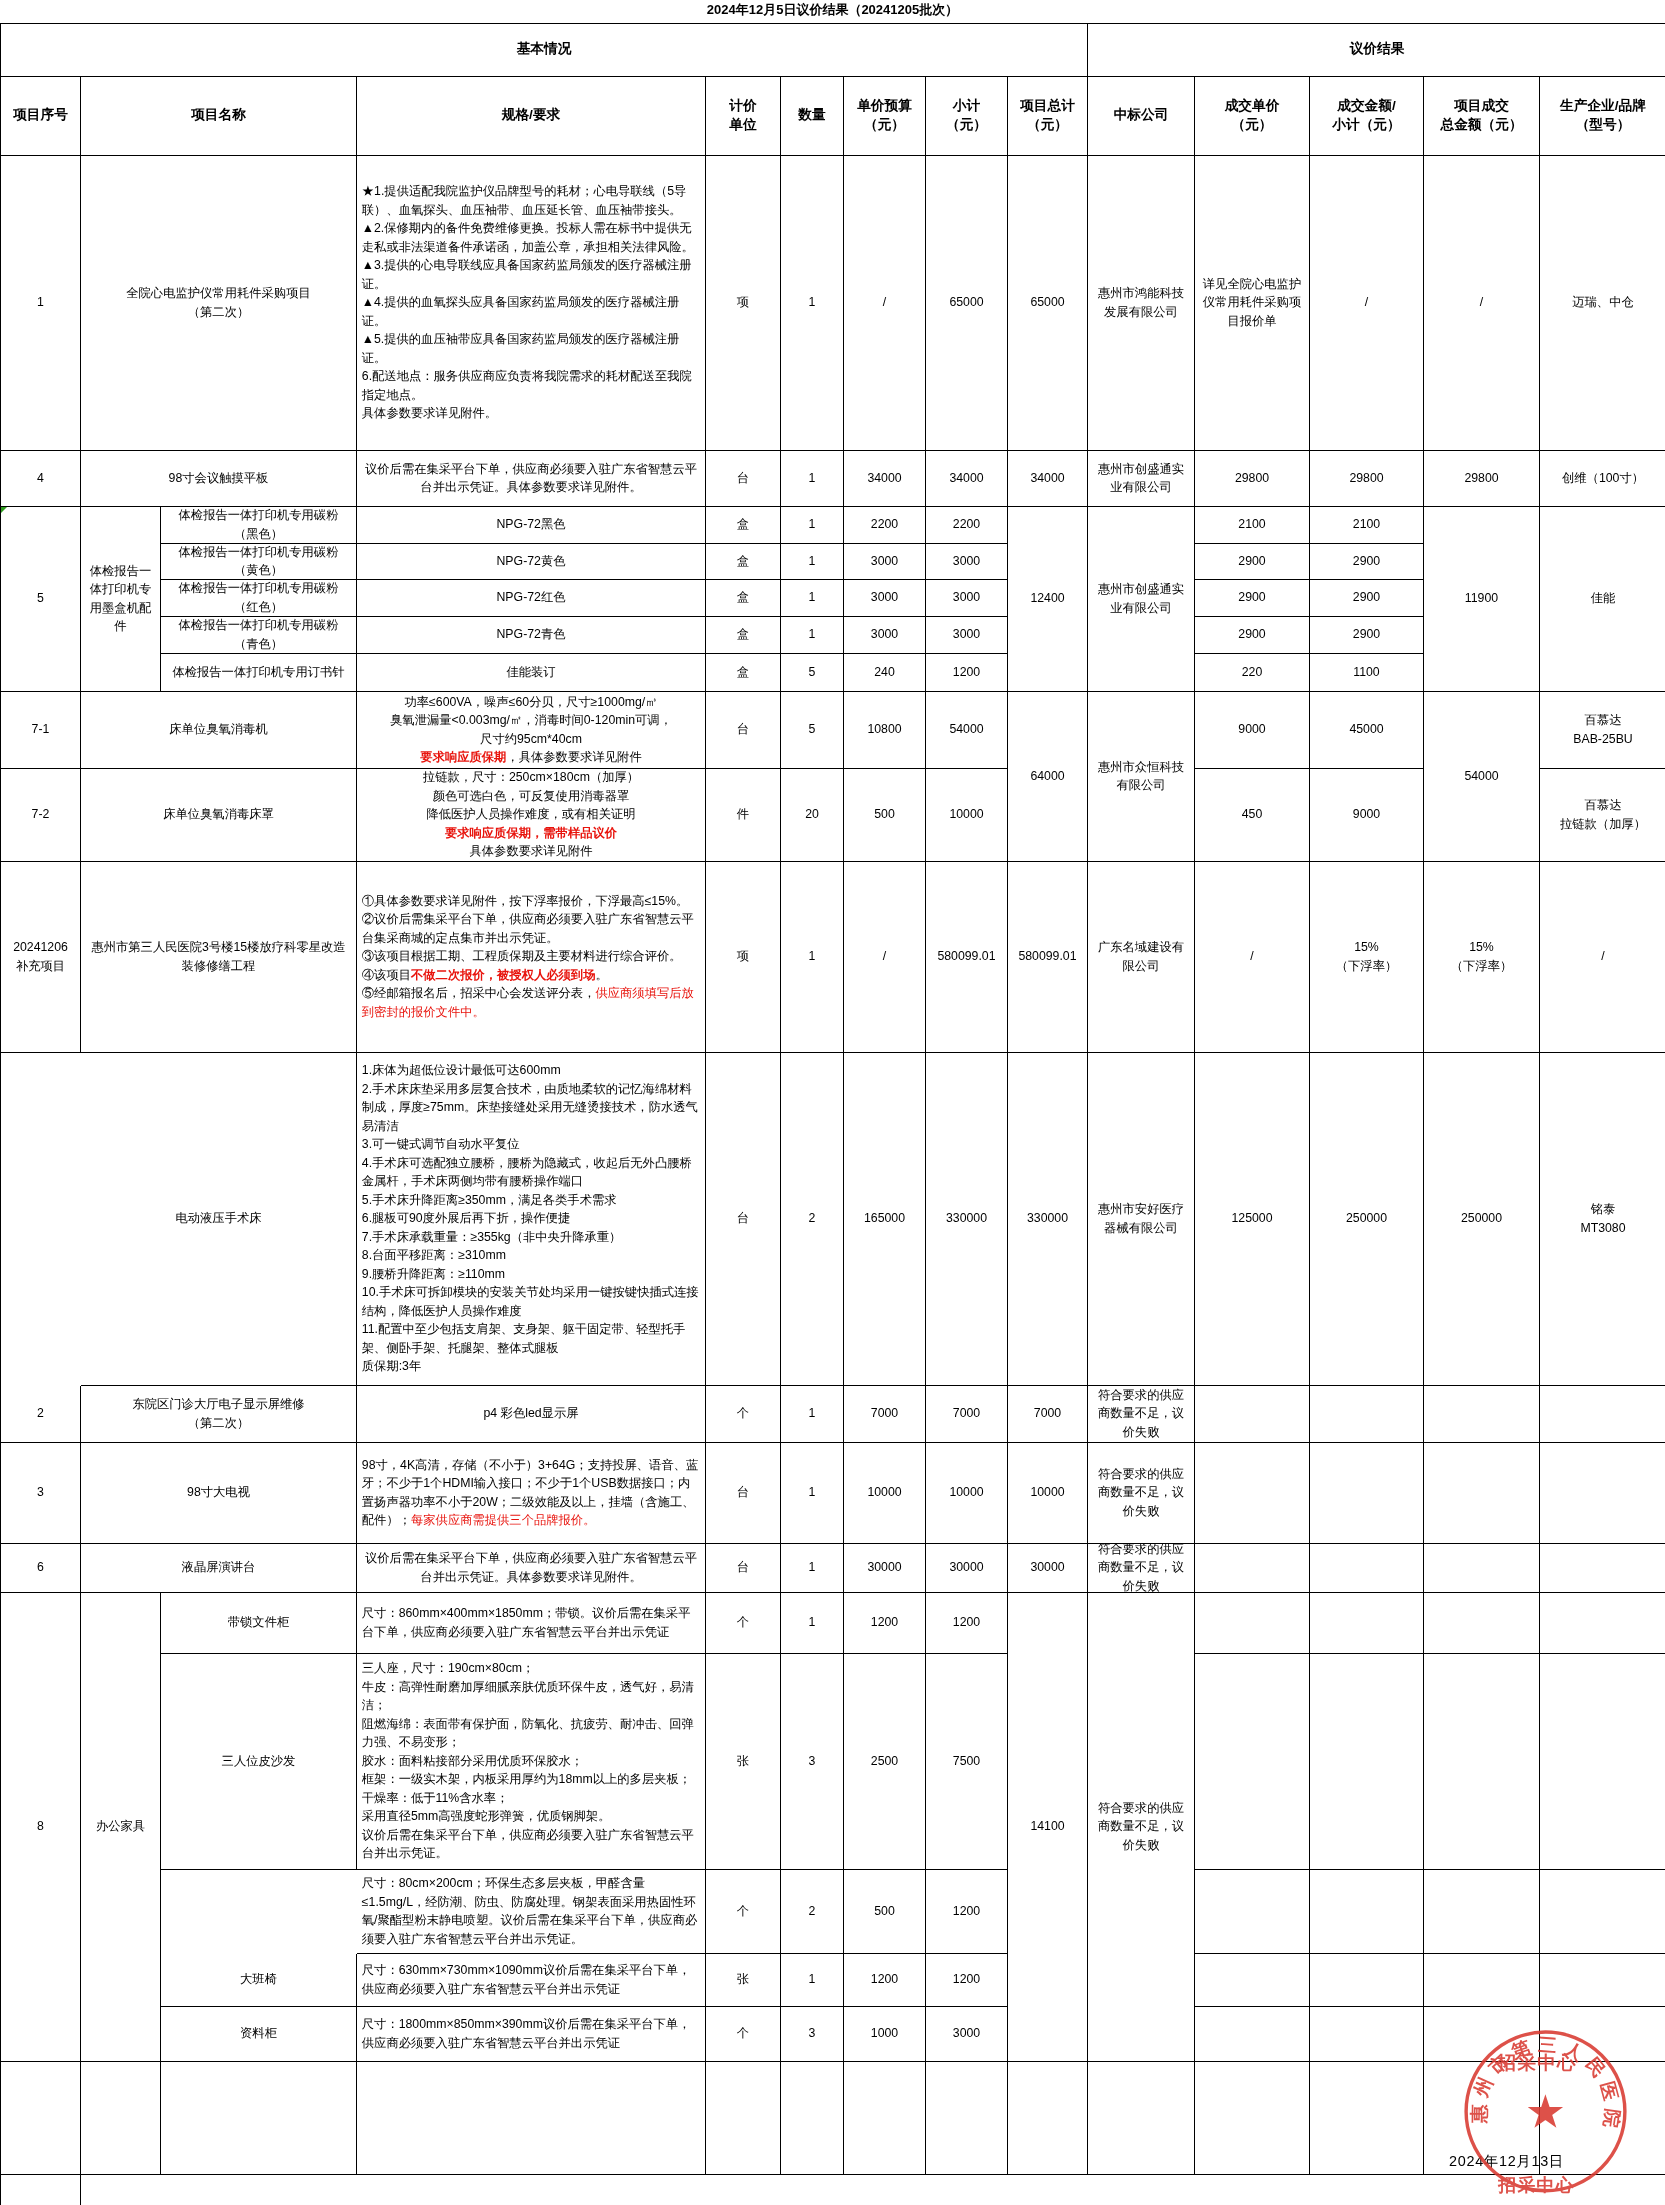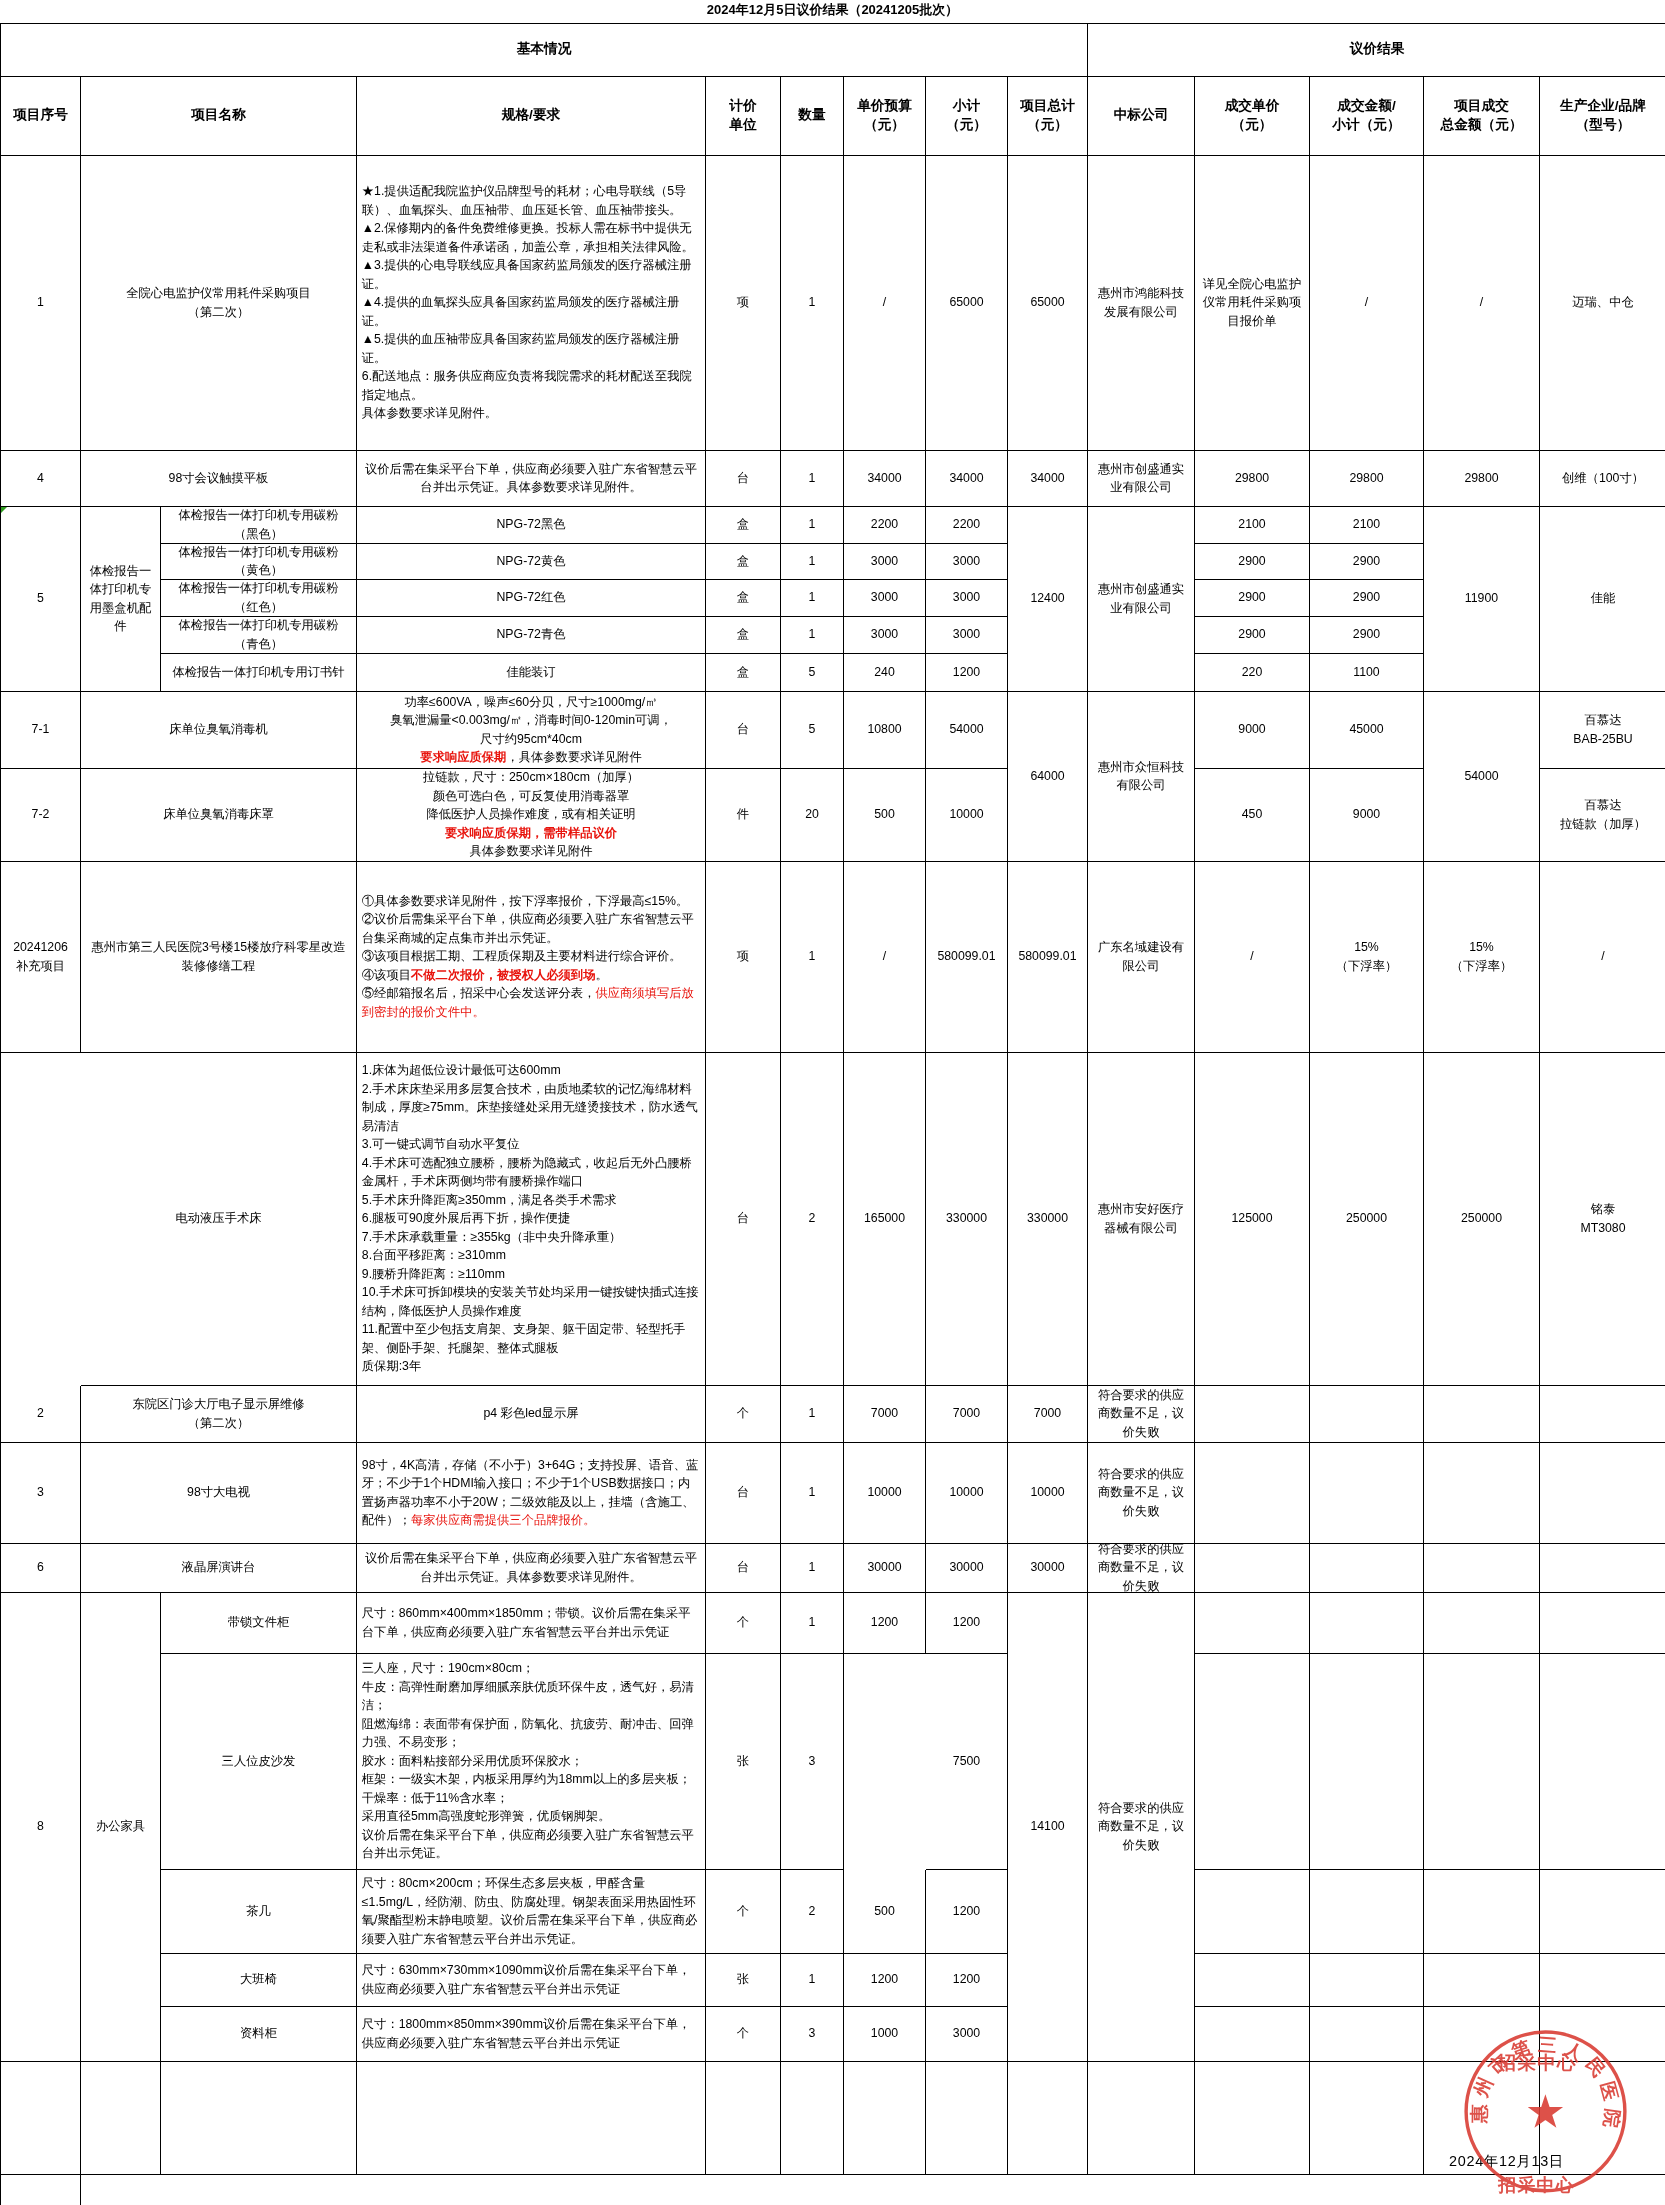--- a/index.html
+++ b/index.html
@@ -545,25 +545,25 @@
       </div>
       <div class="cell left" style="grid-area: 18 / 4 / span 1 / span 1;">
         <div class="txt"><span>三人座，尺寸：190cm×80cm；</span><br><span>牛皮：高弹性耐磨加厚细腻亲肤优质环保牛皮，透气好，易清洁；</span><br><span>阻燃海绵：表面带有保护面，防氧化、抗疲劳、耐冲击、回弹力强、不易变形；</span><br><span>胶水：面料粘接部分采用优质环保胶水；</span><br><span>框架：一级实木架，内板采用厚约为18mm以上的多层夹板；</span><br><span>干燥率：低于11%含水率；</span><br><span>采用直径5mm高强度蛇形弹簧，优质钢脚架。</span><br><span>议价后需在集采平台下单，供应商必须要入驻广东省智慧云平台并出示凭证。</span></div>
       </div>
       <div class="cell" style="grid-area: 18 / 5 / span 1 / span 1;">
         <div class="txt"><span>张</span></div>
       </div>
       <div class="cell" style="grid-area: 18 / 6 / span 1 / span 1;">
         <div class="txt"><span>3</span></div>
       </div>
+      <div class="cell" style="grid-area: 18 / 7 / span 1 / span 1;">
+        <div class="txt"><span>2500</span></div>
+      </div>
       <div class="cell" style="grid-area: 18 / 8 / span 1 / span 1;">
         <div class="txt"><span>7500</span></div>
-      </div>
-      <div class="cell" style="grid-area: 19 / 3 / span 1 / span 1;">
-        <div class="txt"><span>茶几</span></div>
       </div>
       <div class="cell left" style="grid-area: 19 / 4 / span 1 / span 1; justify-content: center;">
         <div class="txt"><span>尺寸：80cm×200cm；环保生态多层夹板，甲醛含量≤1.5mg/L，经防潮、防虫、防腐处理。钢架表面采用热固性环氧/聚酯型粉末静电喷塑。议价后需在集采平台下单，供应商必须要入驻广东省智慧云平台并出示凭证。</span></div>
       </div>
       <div class="cell" style="grid-area: 19 / 5 / span 1 / span 1;">
         <div class="txt"><span>个</span></div>
       </div>
       <div class="cell" style="grid-area: 19 / 6 / span 1 / span 1;">
         <div class="txt"><span>2</span></div>
       </div>

